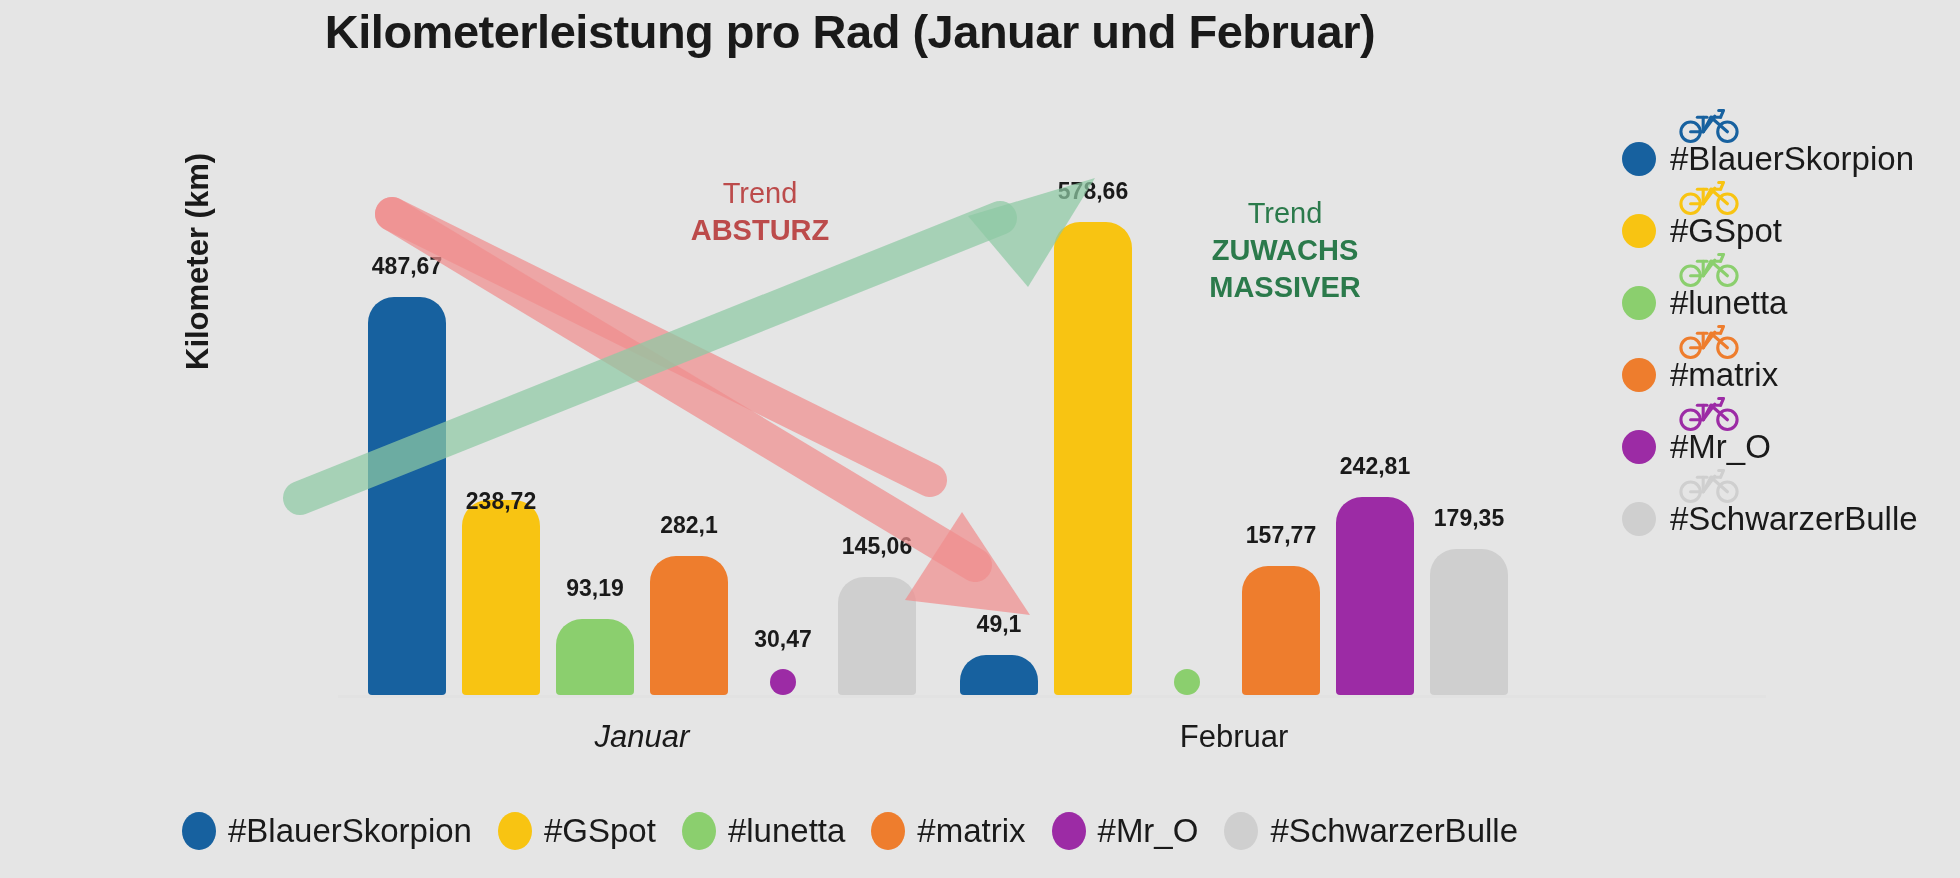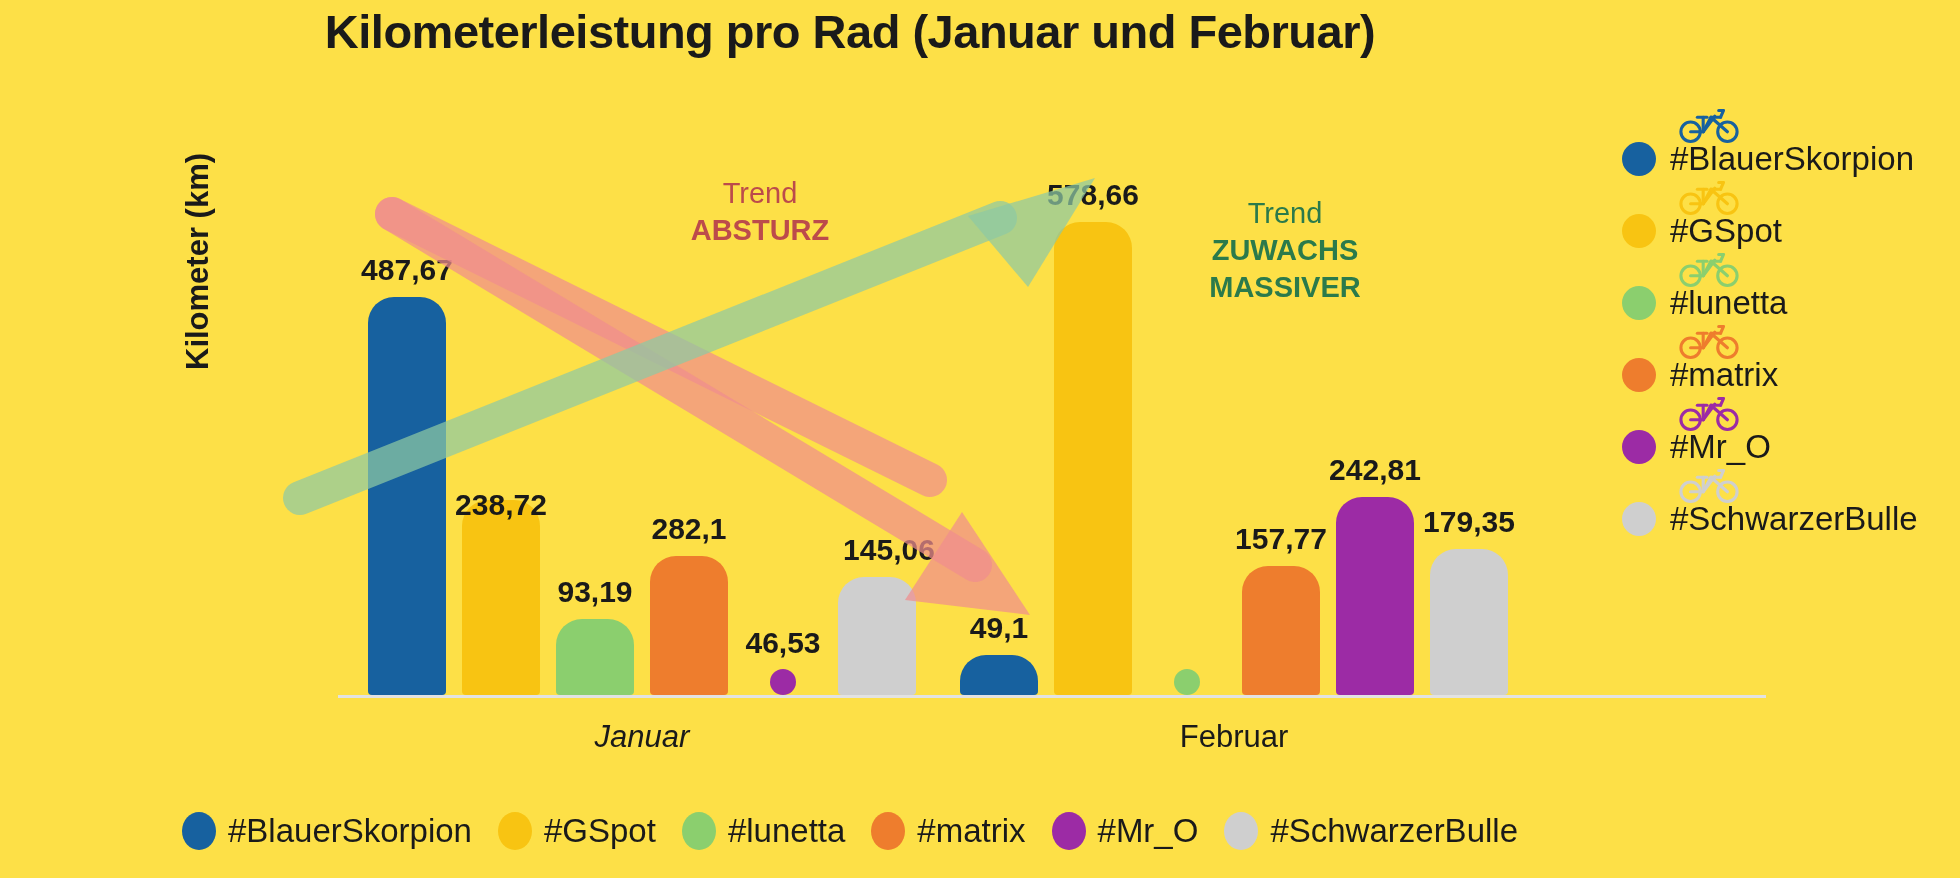--- a/index.html
+++ b/index.html
@@ -8,21 +8,21 @@
     background: #ffffff;
   }
   body {
     font-family: "Liberation Sans", sans-serif;
     -webkit-font-smoothing: antialiased;
   }
   #stage {
     position: relative;
     width: 1960px;
     height: 878px;
-    background: #fde047;
+    background: #e5e5e5;
     overflow: hidden;
   }
 
   
   #chart-title {
     position: absolute;
     top: 4px;
     left: 0;
     width: 1700px;
     text-align: center;
@@ -61,21 +61,21 @@
   }
   .bar {
     position: absolute;
     bottom: 0;
     border-radius: 26px 26px 4px 4px;
   }
   .bar.tiny { border-radius: 50%; }
   .bar-value {
     position: absolute;
     text-align: center;
-    font-size: 30px;
+    font-size: 23px;
     font-weight: 600;
     color: #1a1a1a;
     white-space: nowrap;
     transform: translateX(-50%);
   }
   .xtick {
     position: absolute;
     text-align: center;
     font-size: 31px;
     font-weight: 500;
@@ -163,23 +163,23 @@
     <div id="bars">
         <div class="bar" style="left: 198px; width: 78px; height: 398.264px; bottom: 45px; background: rgb(23, 97, 159);"></div>
         <div class="bar-value" style="left: 237px; top: 142.736px;">487,67</div>
         <div class="bar" style="left: 292px; width: 78px; height: 194.955px; bottom: 45px; background: rgb(248, 196, 18);"></div>
         <div class="bar-value" style="left: 331px; top: 346.045px; margin-top: 32px;">238,72</div>
         <div class="bar" style="left: 386px; width: 78px; height: 76.1052px; bottom: 45px; background: rgb(139, 207, 110);"></div>
         <div class="bar-value" style="left: 425px; top: 464.895px;">93,19</div>
         <div class="bar" style="left: 480px; width: 78px; height: 138.997px; bottom: 45px; background: rgb(238, 125, 45);"></div>
         <div class="bar-value" style="left: 519px; top: 402.003px;">282,1</div>
         <div class="bar tiny" style="left: 600px; width: 26px; height: 26px; bottom: 45px; background: rgb(156, 43, 165);"></div>
-        <div class="bar-value" style="left: 613px; top: 516.116px;">46,53</div>
+        <div class="bar-value" style="left: 613px; top: 516.116px;">30,47</div>
         <div class="bar" style="left: 668px; width: 78px; height: 118.466px; bottom: 45px; background: rgb(207, 207, 207);"></div>
-        <div class="bar-value" style="left: 707px; top: 422.534px; margin-left: 12px;">145,06</div>
+        <div class="bar-value" style="left: 707px; top: 422.534px;">145,06</div>
         <div class="bar" style="left: 790px; width: 78px; height: 40.0983px; bottom: 45px; background: rgb(23, 97, 159);"></div>
         <div class="bar-value" style="left: 829px; top: 500.902px;">49,1</div>
         <div class="bar" style="left: 884px; width: 78px; height: 472.572px; bottom: 45px; background: rgb(248, 196, 18);"></div>
         <div class="bar-value" style="left: 923px; top: 68.4277px;">578,66</div>
         <div class="bar tiny" style="left: 1004px; width: 26px; height: 26px; bottom: 45px; background: rgb(139, 207, 110);"></div>
         <div class="bar" style="left: 1072px; width: 78px; height: 128.845px; bottom: 45px; background: rgb(238, 125, 45);"></div>
         <div class="bar-value" style="left: 1111px; top: 412.154px;">157,77</div>
         <div class="bar" style="left: 1166px; width: 78px; height: 198.295px; bottom: 45px; background: rgb(156, 43, 165);"></div>
         <div class="bar-value" style="left: 1205px; top: 342.705px;">242,81</div>
         <div class="bar" style="left: 1260px; width: 78px; height: 146.469px; bottom: 45px; background: rgb(207, 207, 207);"></div>

